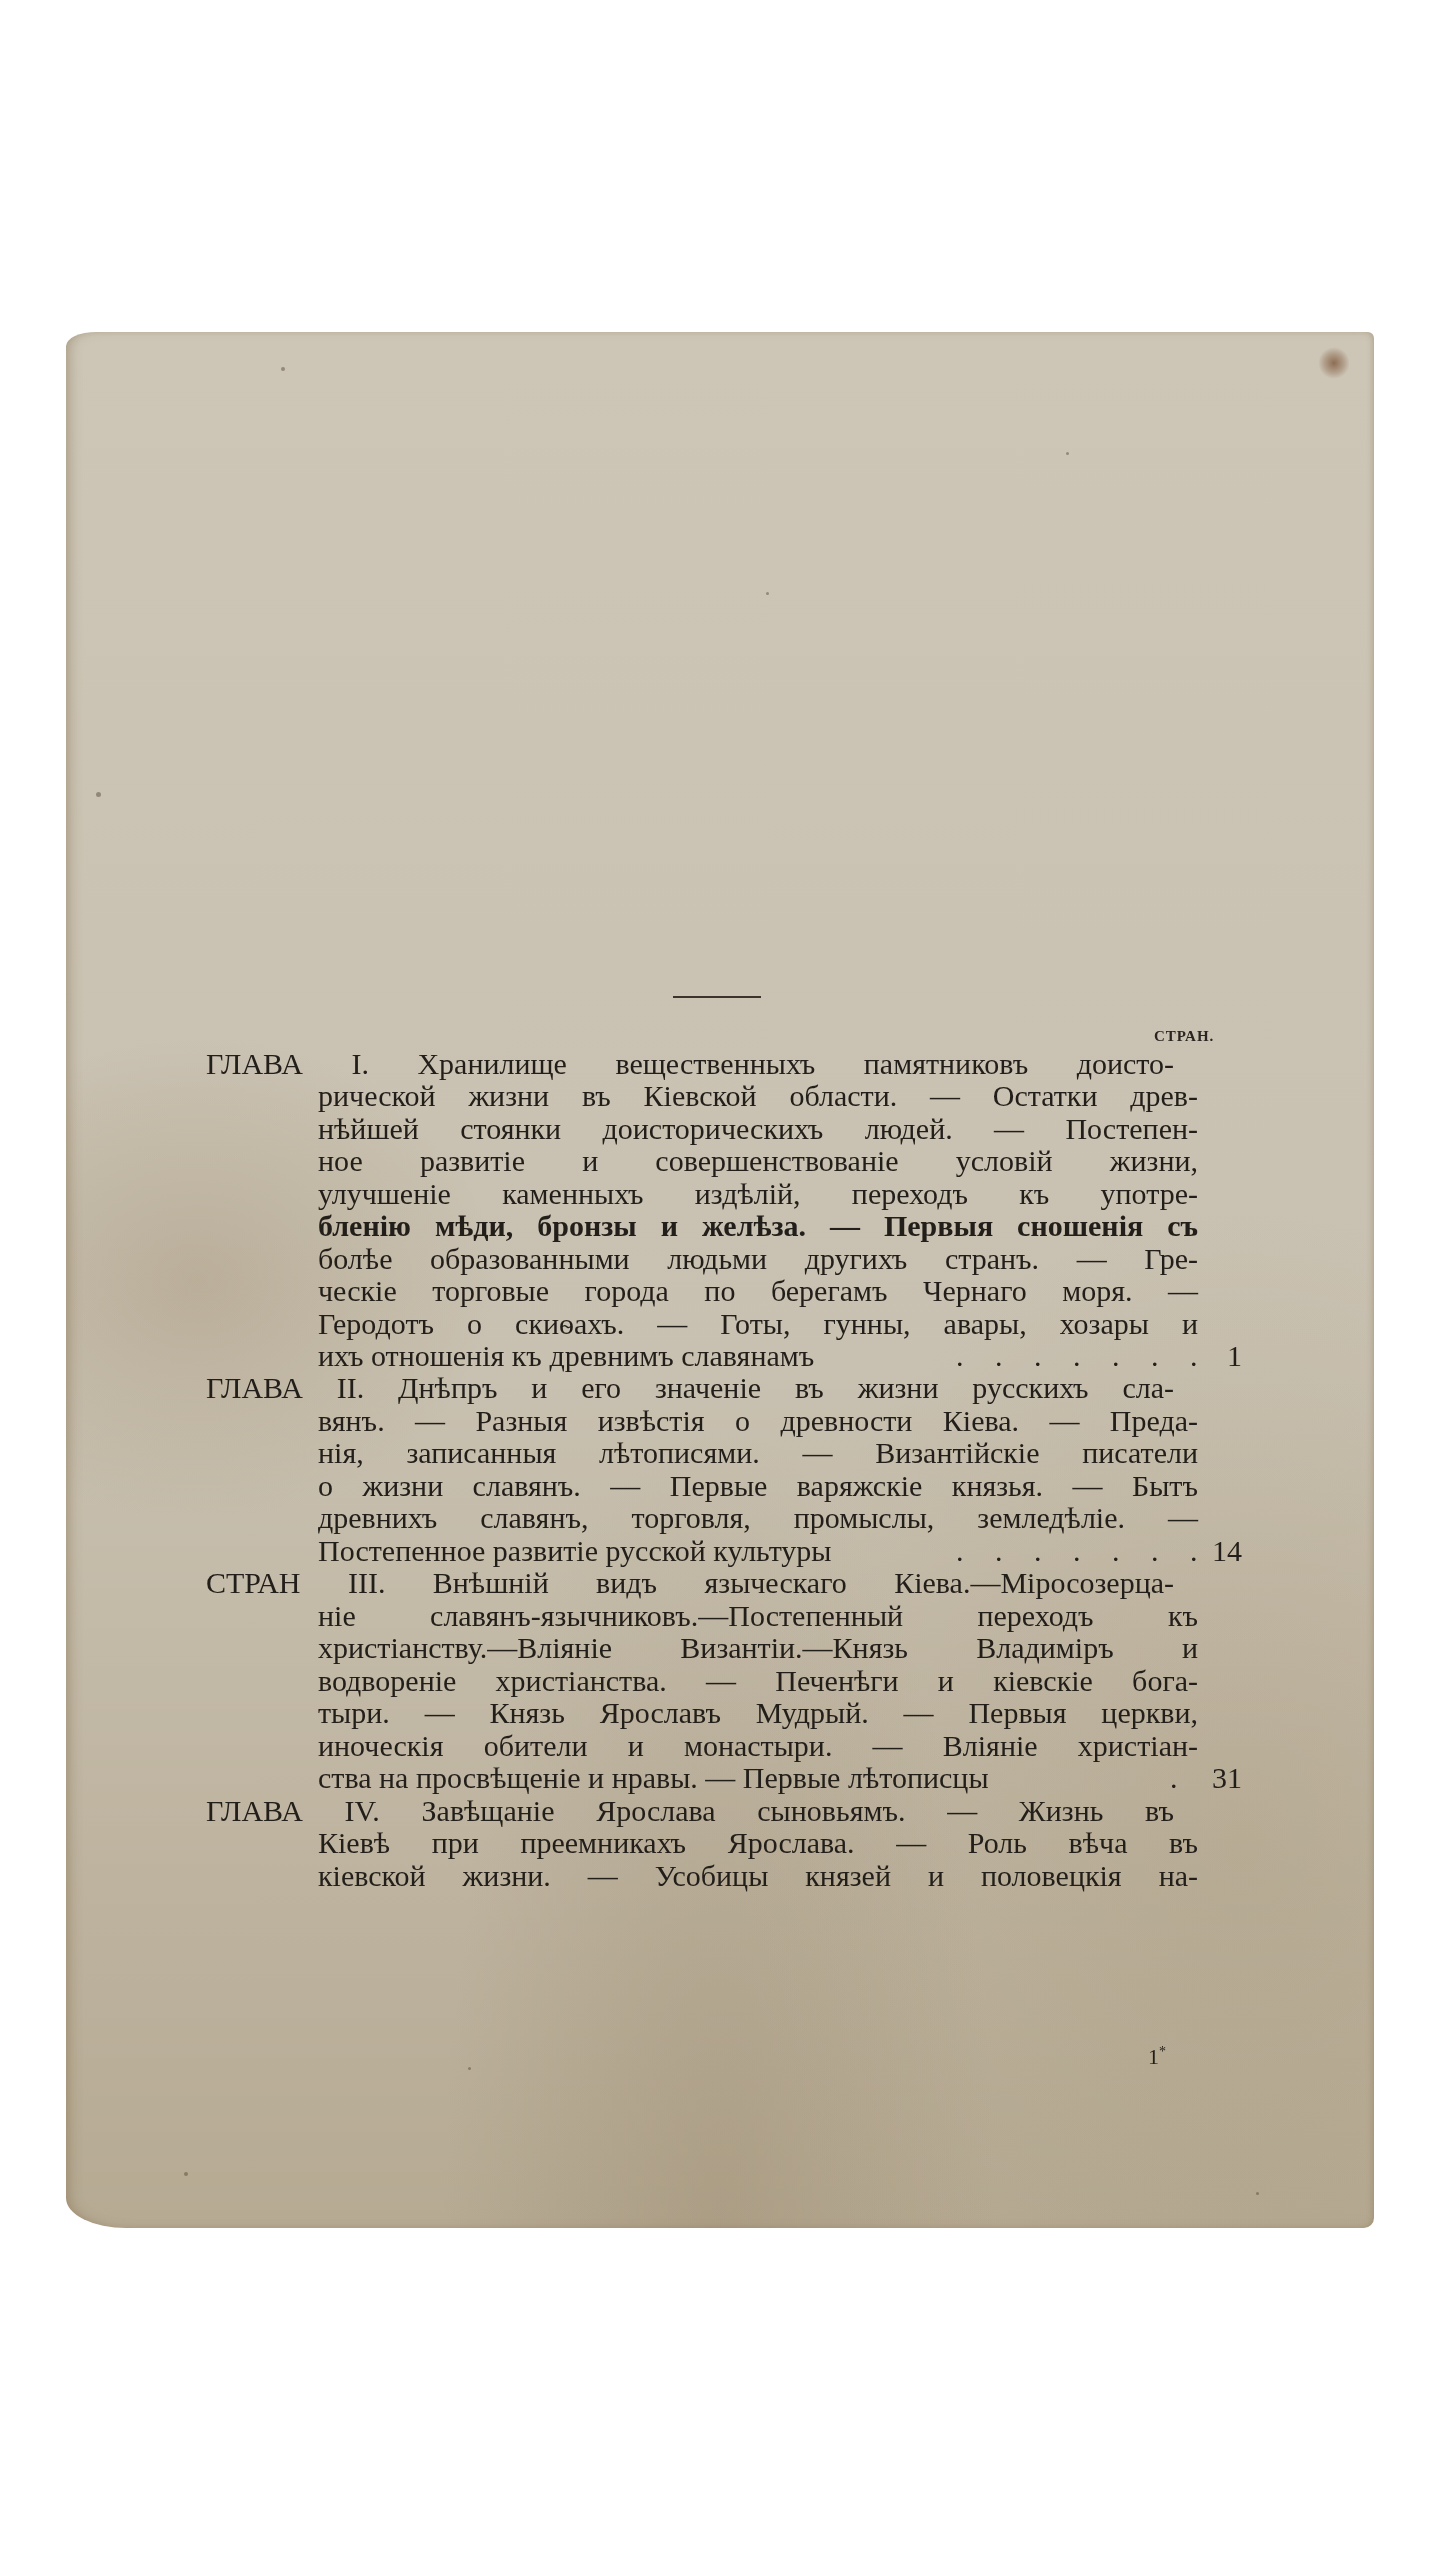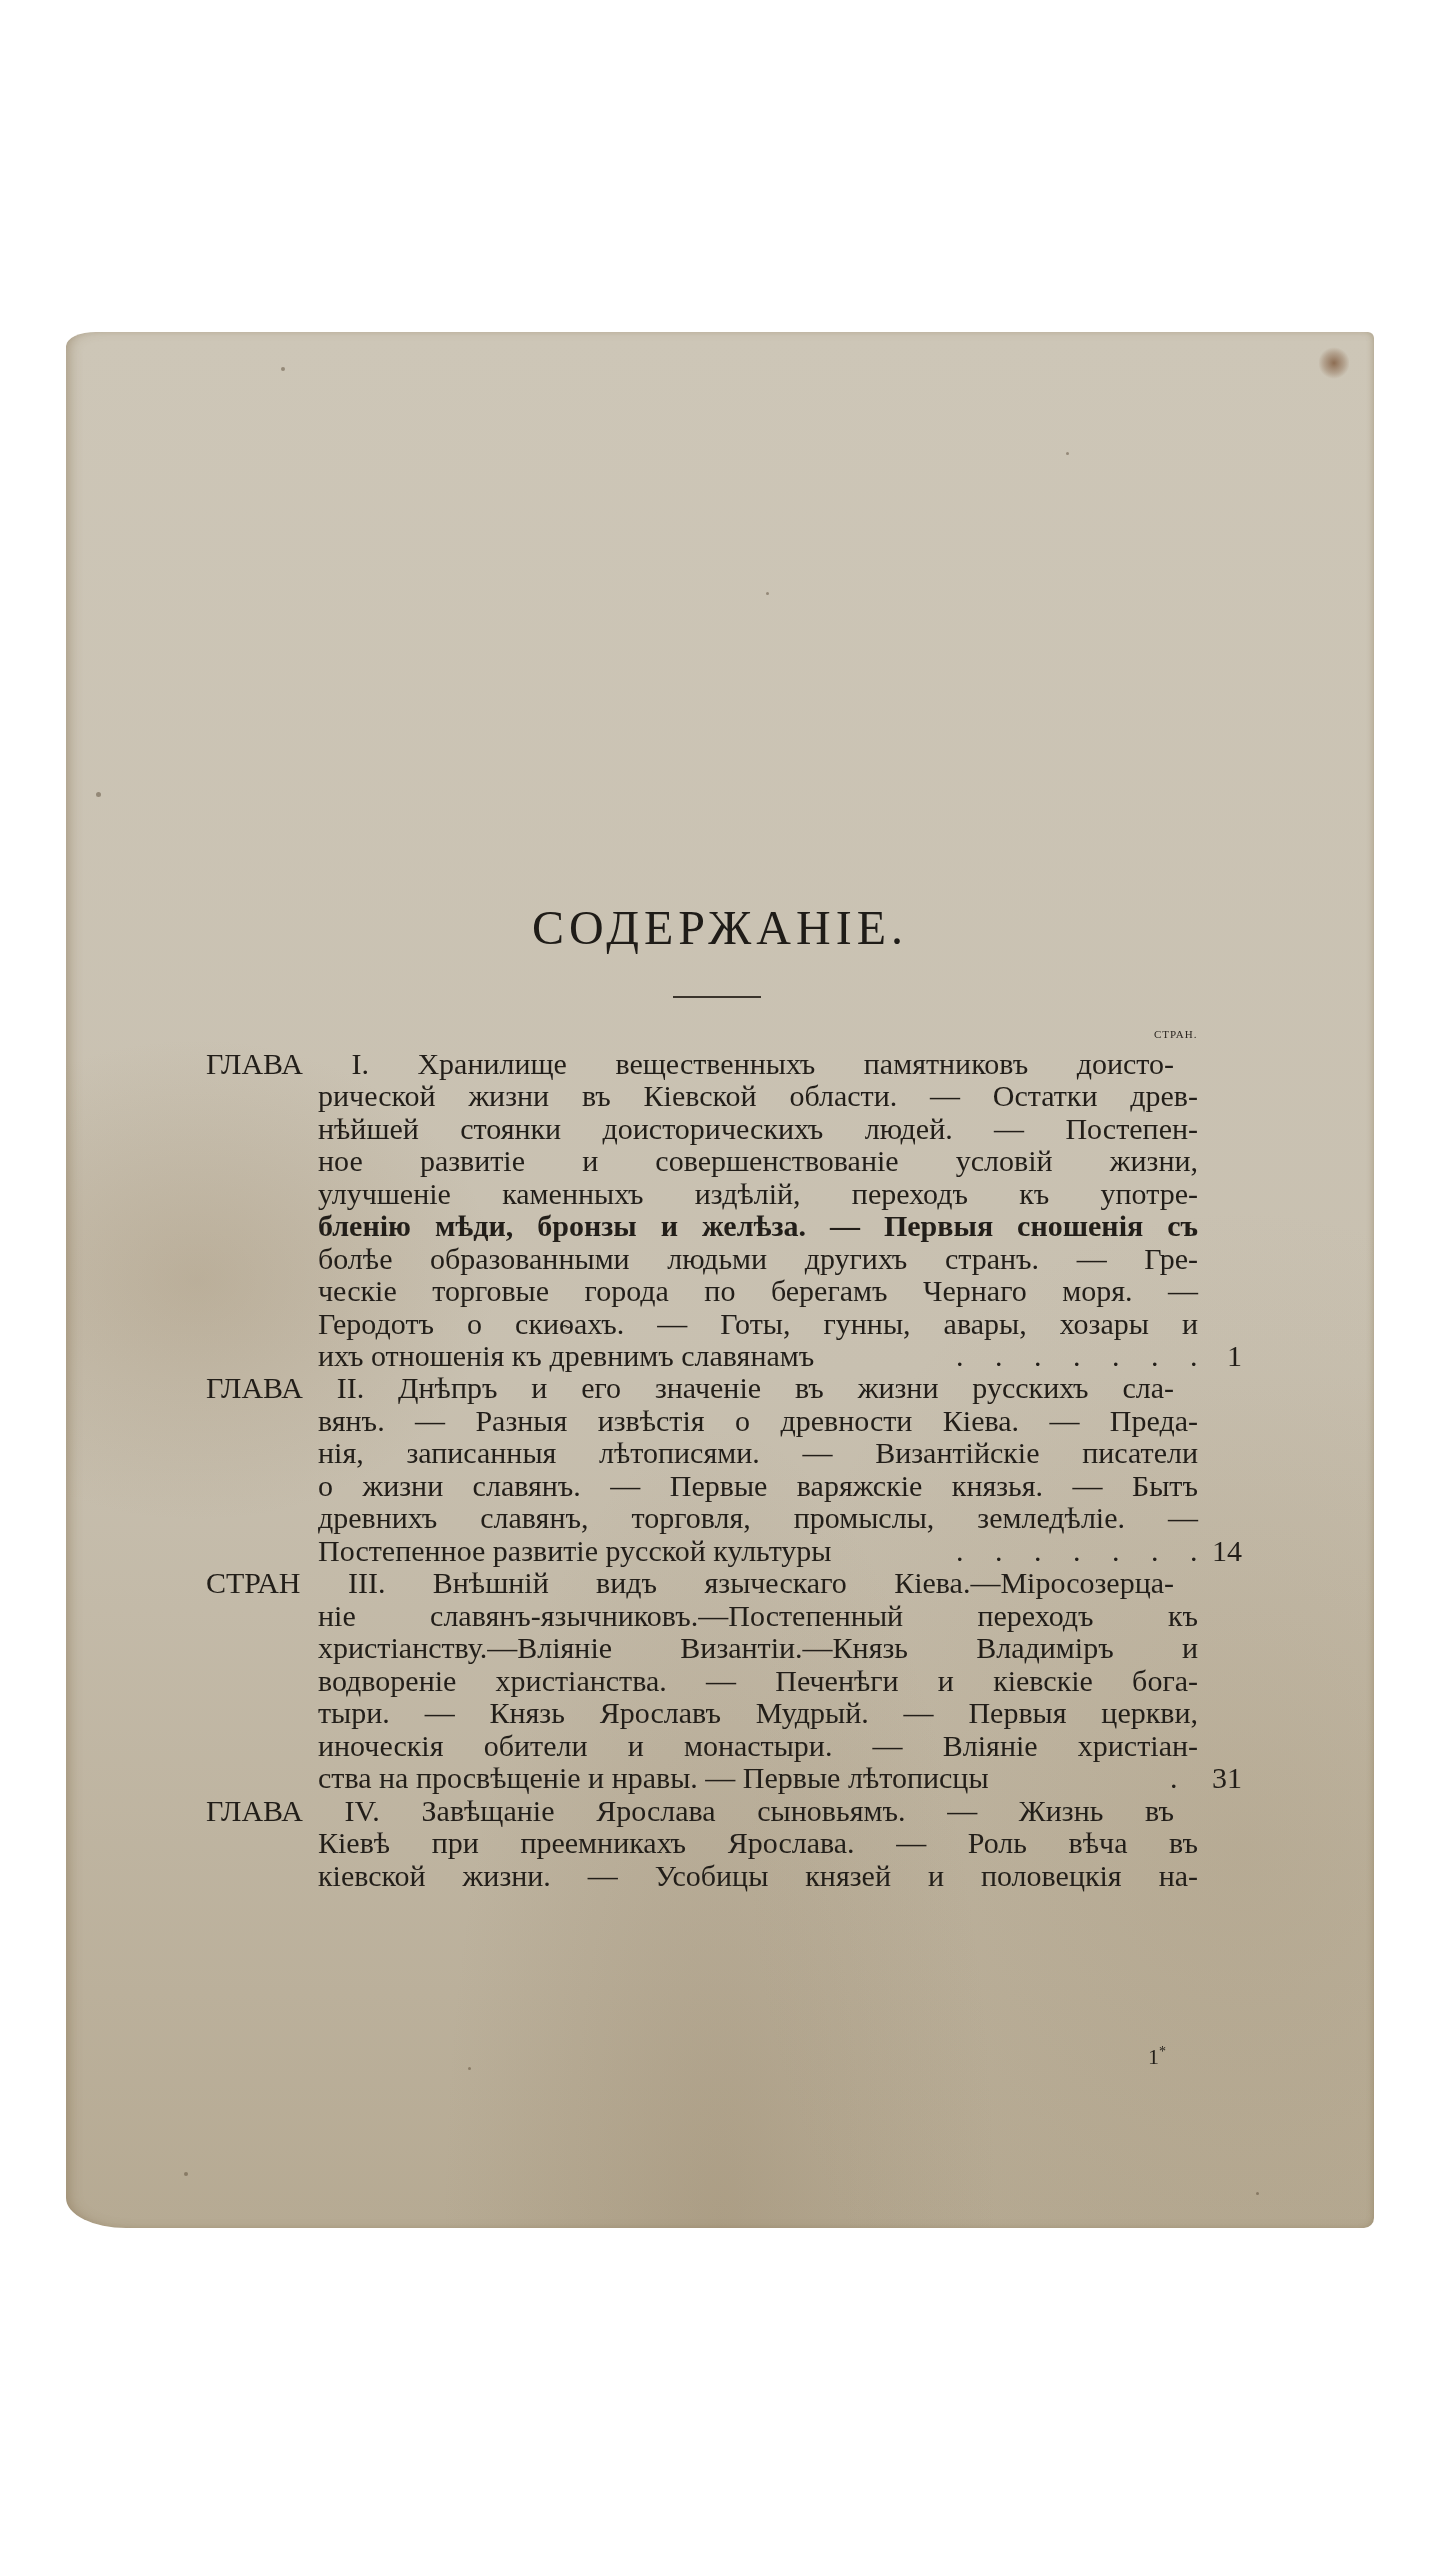--- a/index.html
+++ b/index.html
@@ -40,21 +40,21 @@
     top: 568px; text-align: center;
     font-size: 48px; letter-spacing: 5px;
     color: #1f1c18; font-weight: normal;
   }
   .rule {
     position: absolute; left: 607px; top: 664px;
     width: 88px; height: 2px; background: #3a342c;
   }
   .col-label {
     position: absolute; left: 1088px; top: 696px;
-    font-size: 11px; font-weight: normal; letter-spacing: 1px;
+    font-size: 15px; font-weight: bold; letter-spacing: 1px;
     color: #2a2520;
   }
   .line {
     position: absolute; white-space: nowrap;
     font-size: 30px; color: #221e19;
     line-height: 32px;
     transform-origin: left top;
   }
   .head { left: 140px; }
   .cont { left: 244px; margin-left: 8px; }
@@ -80,21 +80,20 @@
 <div class="page">
   <div class="stain"></div>
   <div class="speck" style="left:30px;top:460px;width:5px;height:5px"></div>
   <div class="speck" style="left:215px;top:35px;width:4px;height:4px"></div>
   <div class="speck" style="left:402px;top:1735px;width:3px;height:3px"></div>
   <div class="speck" style="left:1000px;top:120px;width:3px;height:3px"></div>
   <div class="speck" style="left:700px;top:260px;width:3px;height:3px"></div>
   <div class="speck" style="left:118px;top:1840px;width:4px;height:4px"></div>
   <div class="speck" style="left:1190px;top:1860px;width:3px;height:3px"></div>
 
-  <div class="title">СОДЕРЖАНІЕ.</div>
   <div class="rule"></div>
   <div class="col-label">СТРАН.</div>
 
   <div>
     <div class="line head" style="top:716px;"><span class="just" style="width: 968px; display: inline-block;">ГЛАВА I. Хранилище вещественныхъ памятниковъ доисто-</span></div>
     <div class="line cont" style="top:748px;"><span class="just" style="width: 880px; display: inline-block;">рической жизни въ Кіевской области. — Остатки древ-</span></div>
     <div class="line cont" style="top:781px;"><span class="just" style="width: 880px; display: inline-block;">нѣйшей стоянки доисторическихъ людей. — Постепен-</span></div>
     <div class="line cont" style="top:813px;"><span class="just" style="width: 880px; display: inline-block;">ное развитіе и совершенствованіе условій жизни,</span></div>
     <div class="line cont" style="top:846px;"><span class="just" style="width: 880px; display: inline-block;">улучшеніе каменныхъ издѣлій, переходъ къ употре-</span></div>
     <div class="line cont" style="top:878px;"><span class="just" style="width: 880px; display: inline-block; font-weight: bold;">бленію мѣди, бронзы и желѣза. — Первыя сношенія съ</span></div>

